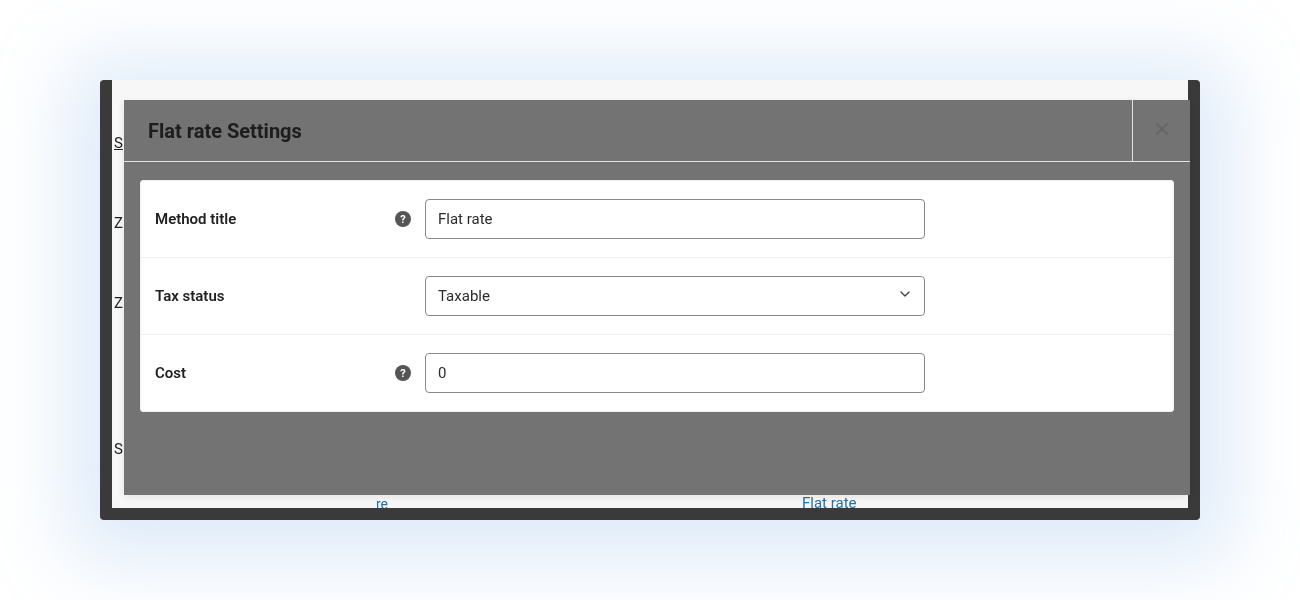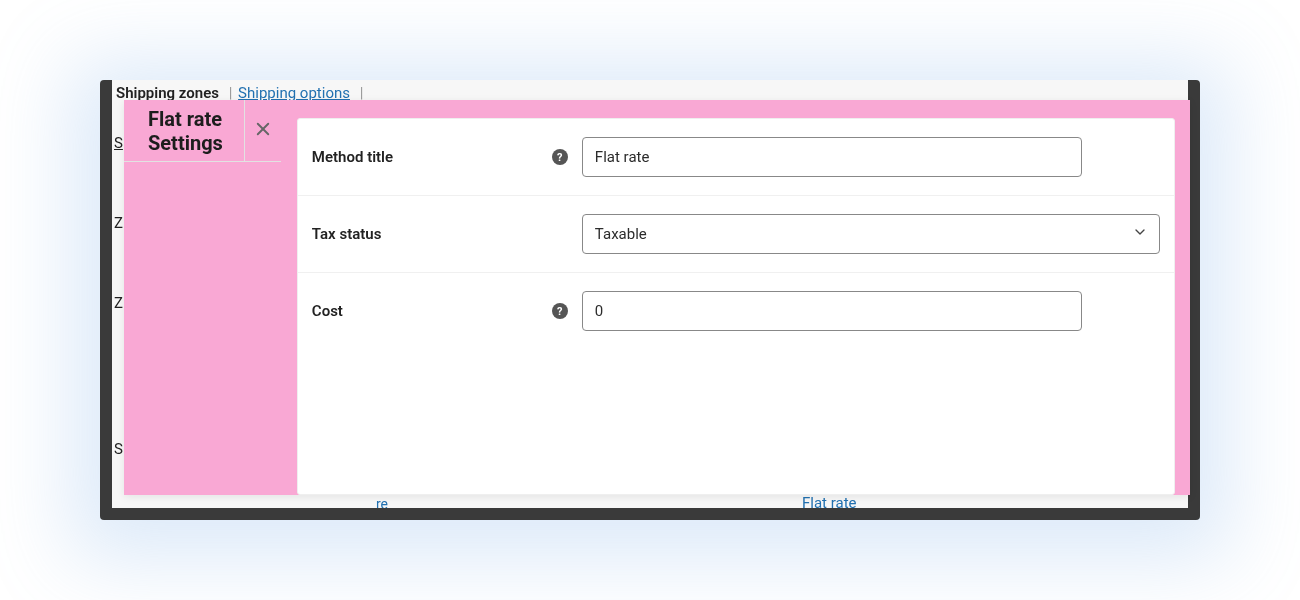--- a/index.html
+++ b/index.html
@@ -75,23 +75,23 @@
       left: 264px;
       color: #2271b1;
       font-size: 14px;
     }
     .modal {
       position: absolute;
       left: 24px;
       top: 20px;
       right: 10px;
       bottom: 25px;
-      background: #f9a8d4;
-      display: flex;
-      flex-direction: row;
+      background: #737373;
+      display: flex;
+      flex-direction: column;
       box-shadow: 0 2px 8px rgba(0,0,0,0.08);
     }
     .modal-header {
       display: flex;
       align-items: center;
       justify-content: space-between;
       border-bottom: 1px solid #e2e2e2;
       height: 62px;
     }
     .modal-title {
@@ -163,21 +163,21 @@
       border: 1px solid #888;
       border-radius: 4px;
       padding: 0 12px;
       font-size: 15px;
       color: #2c2c2c;
       font-family: inherit;
       background: #fff;
     }
     .select-wrapper {
       position: relative;
-      width: 578px;
+      width: 500px;
     }
     .select-input {
       width: 100%;
       height: 40px;
       border: 1px solid #888;
       border-radius: 4px;
       padding: 0 40px 0 12px;
       font-size: 15px;
       color: #2c2c2c;
       font-family: inherit;
@@ -216,26 +216,20 @@
       font-weight: 500;
       cursor: pointer;
       font-family: inherit;
     }
   </style>
 </head>
 <body>
 
 <div class="outer-frame">
   <div class="bg-content">
-    <div class="bg-tabs">
-      <span class="bg-tab active">Shipping zones</span>
-      <span class="bg-sep">|</span>
-      <span class="bg-tab">Shipping options</span>
-      <span class="bg-sep">|</span>
-    </div>
     <span class="bg-side-label" style="top:54px;text-decoration:underline;">S</span>
     <span class="bg-side-label" style="top:134px;">Z</span>
     <span class="bg-side-label" style="top:214px;">Z</span>
     <span class="bg-side-label" style="top:360px;">S</span>
     <span class="bg-flatrate">Flat rate</span>
     <span class="bg-small">re</span>
   </div>
 
   <div class="modal">
     <div class="modal-header">

